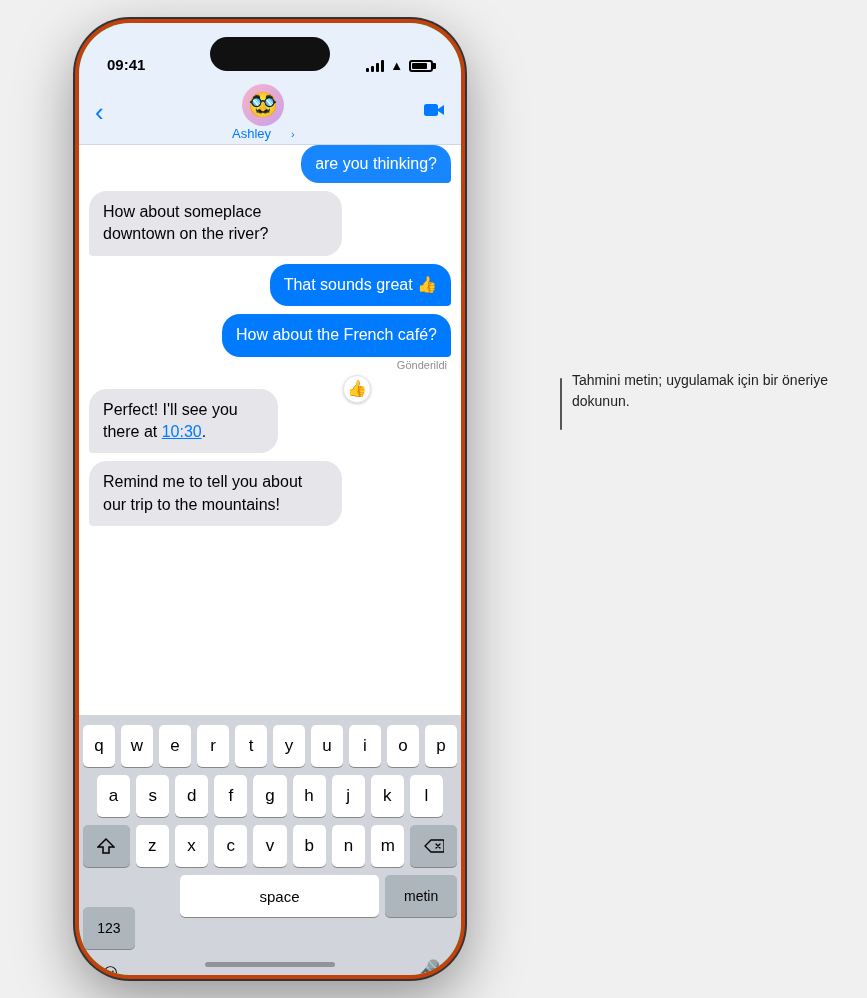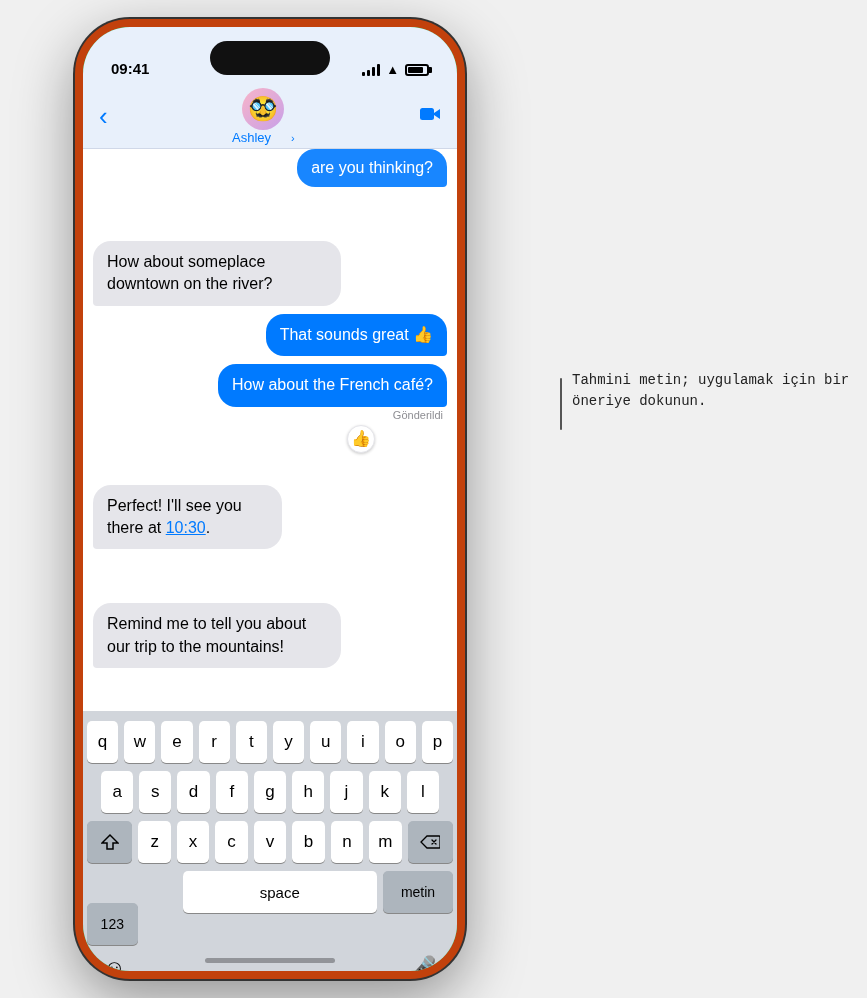--- a/index.html
+++ b/index.html
@@ -21,21 +21,21 @@
       align-items: center;
       justify-content: center;
     }
 
     .phone-frame {
       position: relative;
       width: 390px;
       height: 960px;
       background: #22c55e;
       border-radius: 55px;
-      border: 8px solid #c2410c;
+      border: 4px solid #c2410c;
       overflow: hidden;
       box-shadow: 0 0 0 2px #333, 0 20px 60px rgba(0,0,0,0.4);
     }
 
     
     .dynamic-island {
       position: absolute;
       top: 14px;
       left: 50%;
       transform: translateX(-50%);
@@ -205,21 +205,20 @@
       font-size: 16px;
       line-height: 1.4;
       position: relative;
     }
 
     .message-bubble.incoming {
       background: #e5e5ea;
       color: #000;
       align-self: flex-start;
       border-bottom-left-radius: 4px;
-      margin-top: 46px;
     }
 
     .message-bubble.outgoing {
       background: #007aff;
       color: #fff;
       align-self: flex-end;
       border-bottom-right-radius: 4px;
     }
 
     .message-row {
@@ -446,21 +445,20 @@
       width: 290px;
       display: flex;
       align-items: flex-start;
       gap: 10px;
     }
 
     .annotation-text {
       font-size: 14px;
       color: #222;
       line-height: 1.5;
-      font-family: Liberation Mono, monospace;
     }
 
     
     .partial-message {
       background: #007aff;
       color: #fff;
       padding: 10px 14px;
       border-radius: 18px 18px 4px 18px;
       font-size: 16px;
       align-self: flex-end;

